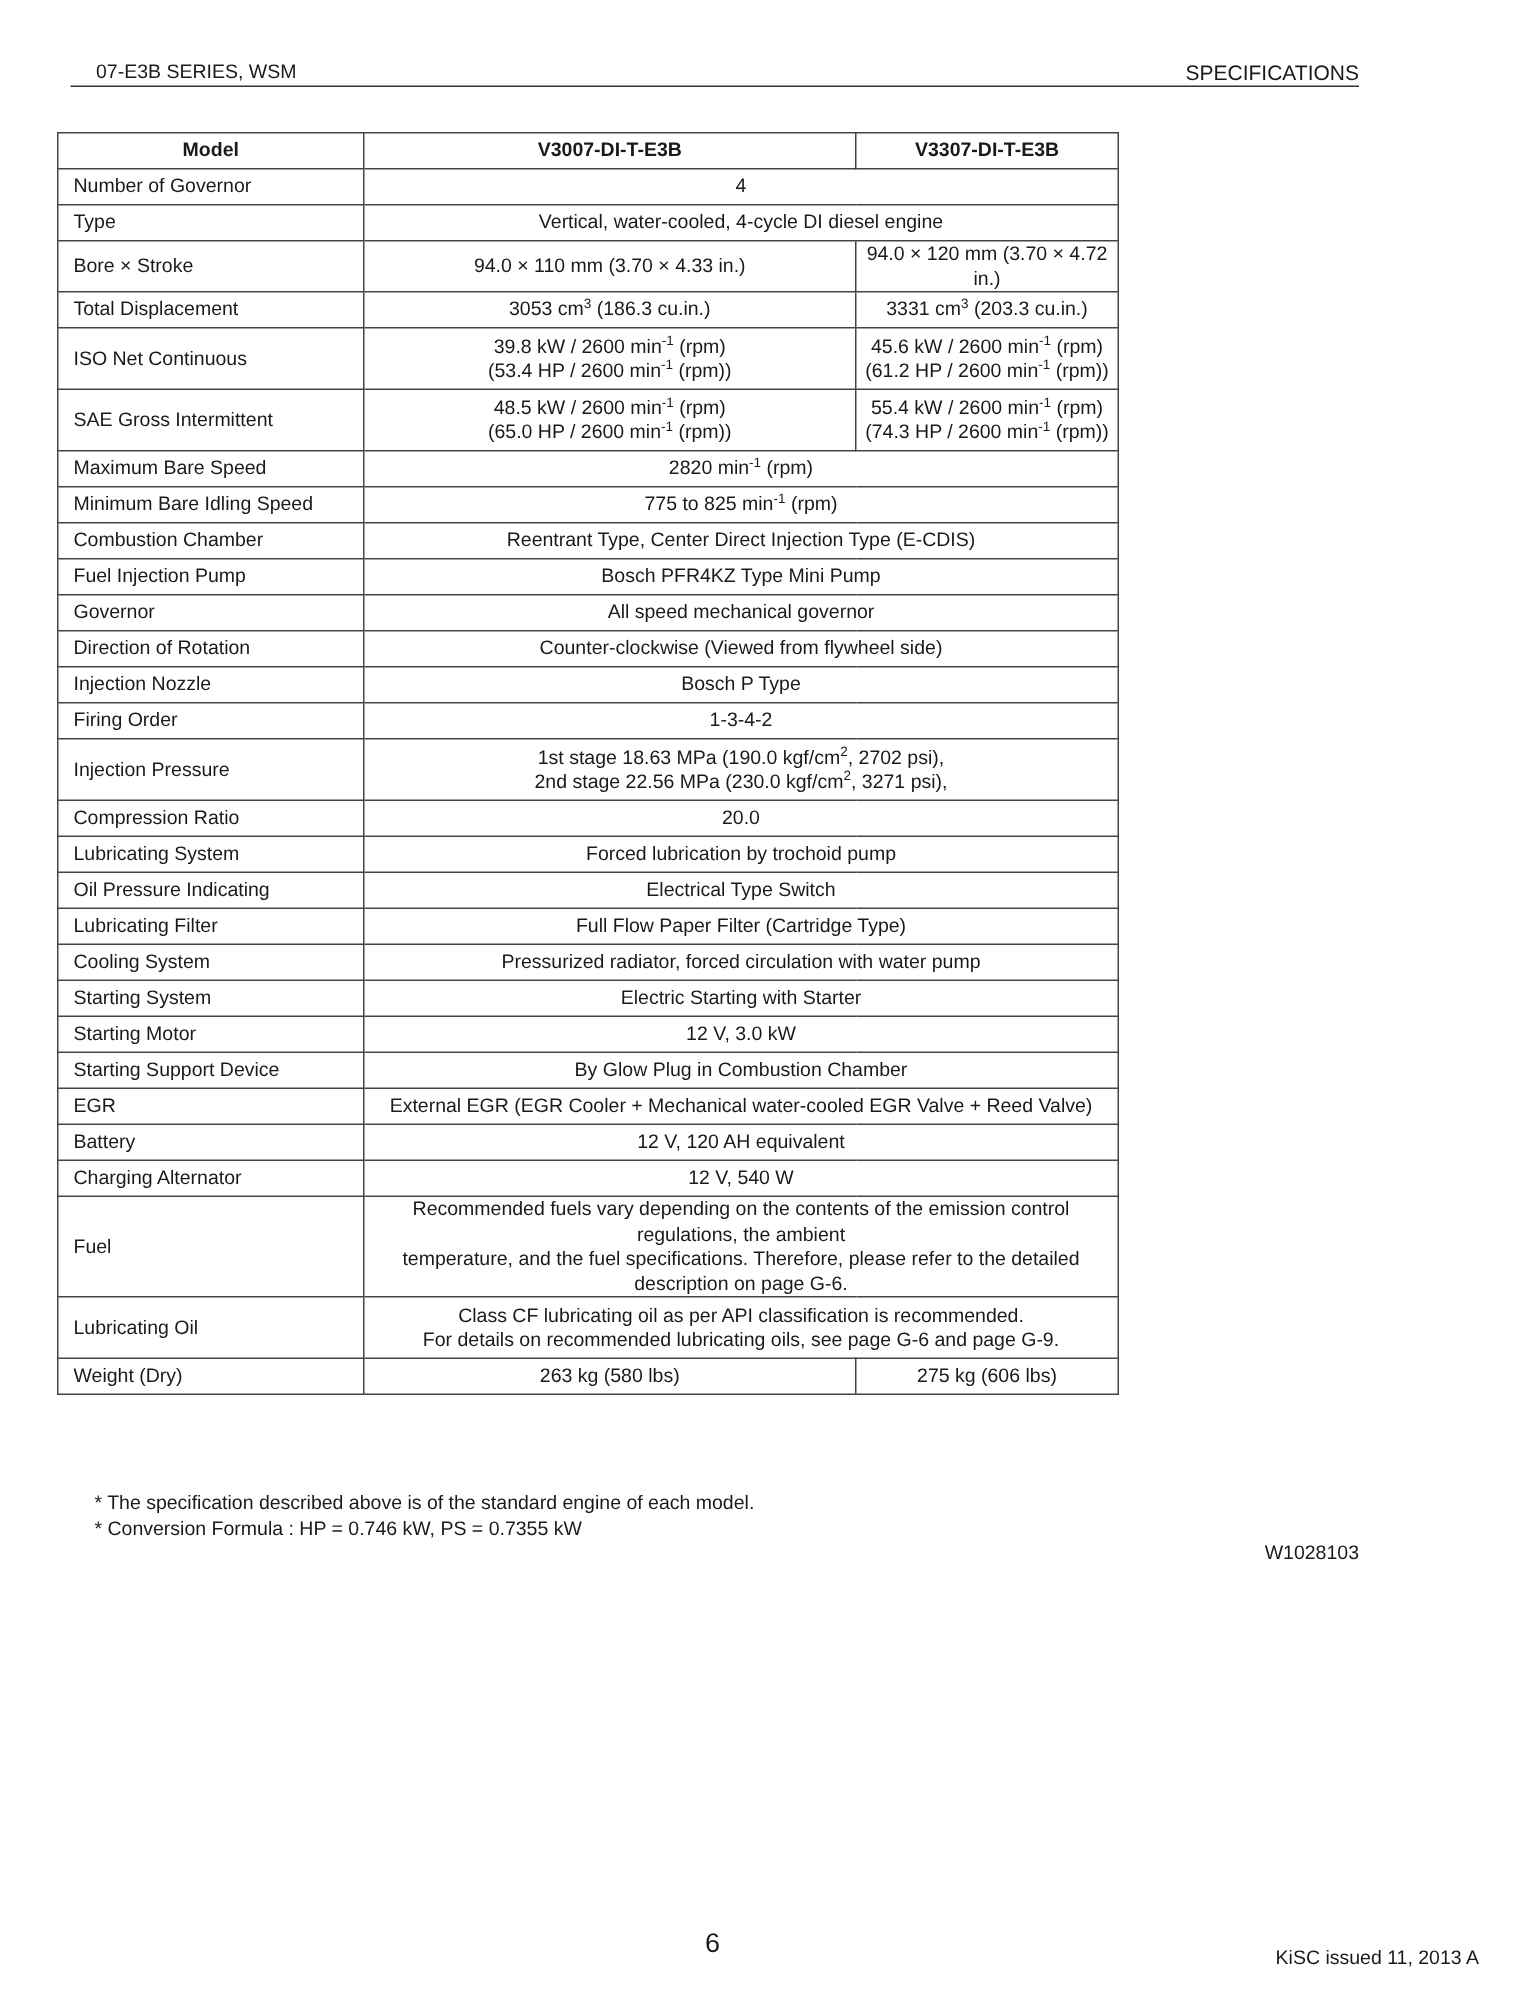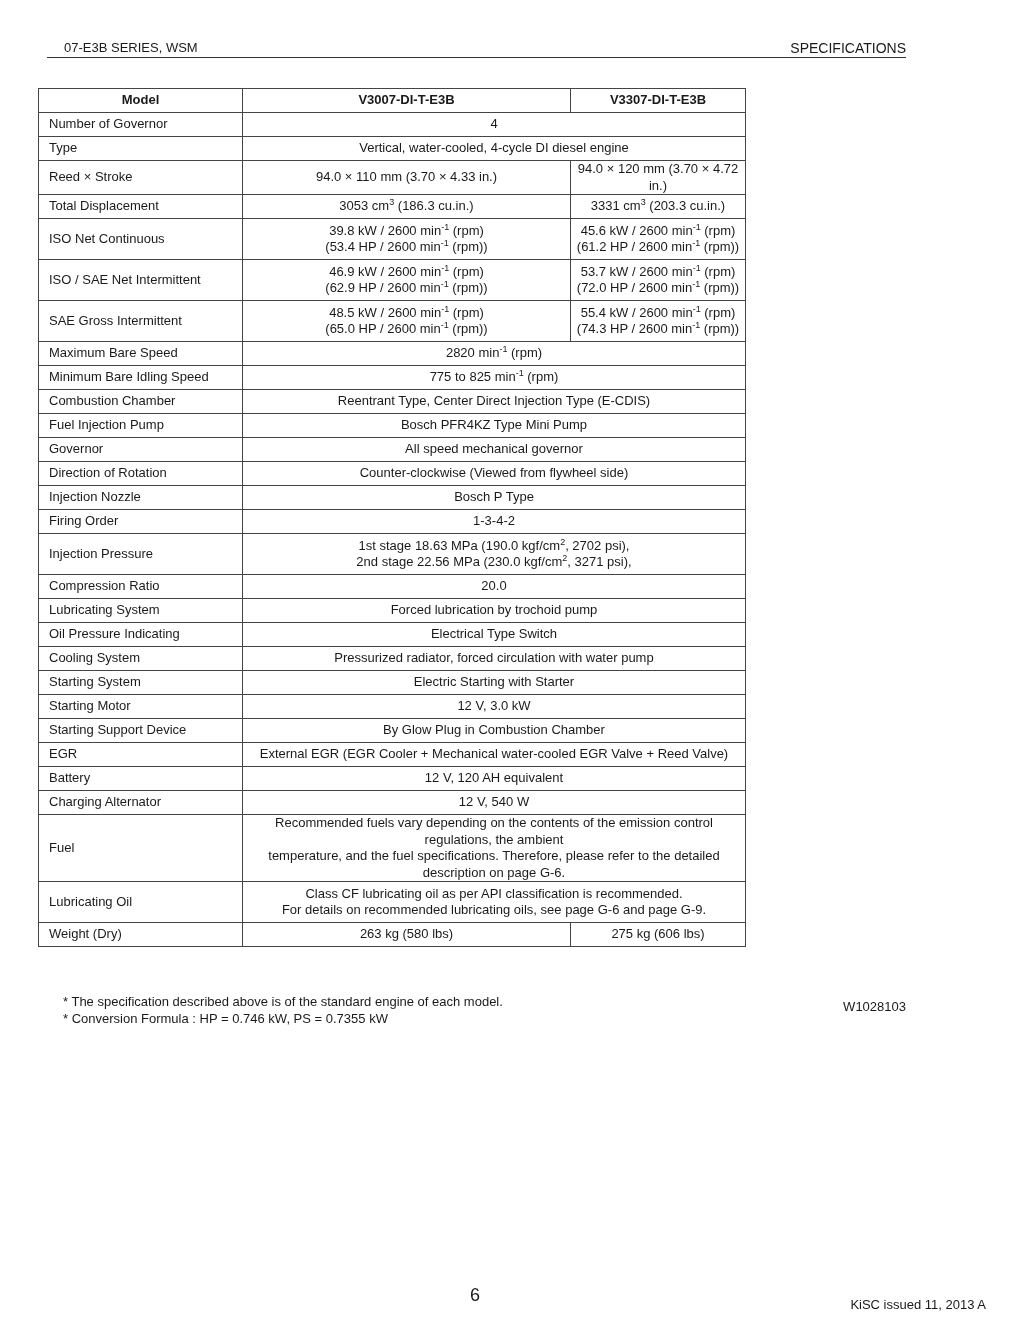--- a/index.html
+++ b/index.html
@@ -32,21 +32,21 @@
   table.spec tr { }
   table.spec th:first-child, table.spec td:first-child { border-left-width: 1.5px; }
   table.spec th:last-child, table.spec td:last-child { border-right-width: 1.5px; }
   table.spec tr:first-child th { border-top-width: 1.5px; }
   table.spec tr:last-child td { border-bottom-width: 1.5px; }
   sup { font-size: 9px; line-height: 0; vertical-align: 5px; }
 
   .footnotes {
     position: absolute; left: 63px; top: 993px; font-size: 13px; line-height: 17px;
   }
-  .code-ref { position: absolute; right: 118px; top: 999px; font-size: 13px; }
+  .code-ref { position: absolute; right: 118px; top: 1027px; font-size: 13px; }
   .page-number { position: absolute; left: 470px; top: 1285px; font-size: 18px; }
   .issued { position: absolute; right: 38px; top: 1297px; font-size: 13px; }
 </style>
 </head>
 <body>
 
 <div class="page-header">
   <span class="left">07-E3B SERIES, WSM</span>
   <span class="right">SPECIFICATIONS</span>
 </div>
@@ -60,38 +60,33 @@
     </tr>
   <tr class="r1">
         <td class="label">Number of Governor</td>
         <td class="val" colspan="2">4</td>
       </tr>
       <tr class="r1">
         <td class="label">Type</td>
         <td class="val" colspan="2">Vertical, water-cooled, 4-cycle DI diesel engine</td>
       </tr>
       <tr class="r1">
-        <td class="label">Reed × Stroke</td>
+        <td class="label">Bore × Stroke</td>
         <td class="val">94.0 × 110 mm (3.70 × 4.33 in.)</td>
         <td class="val">94.0 × 120 mm (3.70 × 4.72 in.)</td>
       </tr>
       <tr class="r1">
         <td class="label">Total Displacement</td>
         <td class="val">3053 cm<sup>3</sup> (186.3 cu.in.)</td>
         <td class="val">3331 cm<sup>3</sup> (203.3 cu.in.)</td>
       </tr>
       <tr class="r2">
         <td class="label">ISO Net Continuous</td>
         <td class="val">39.8 kW / 2600 min<sup>-1</sup> (rpm)<br>(53.4 HP / 2600 min<sup>-1</sup> (rpm))</td>
         <td class="val">45.6 kW / 2600 min<sup>-1</sup> (rpm)<br>(61.2 HP / 2600 min<sup>-1</sup> (rpm))</td>
-      </tr>
-      <tr class="r2">
-        <td class="label">ISO / SAE Net Intermittent</td>
-        <td class="val">46.9 kW / 2600 min<sup>-1</sup> (rpm)<br>(62.9 HP / 2600 min<sup>-1</sup> (rpm))</td>
-        <td class="val">53.7 kW / 2600 min<sup>-1</sup> (rpm)<br>(72.0 HP / 2600 min<sup>-1</sup> (rpm))</td>
       </tr>
       <tr class="r2">
         <td class="label">SAE Gross Intermittent</td>
         <td class="val">48.5 kW / 2600 min<sup>-1</sup> (rpm)<br>(65.0 HP / 2600 min<sup>-1</sup> (rpm))</td>
         <td class="val">55.4 kW / 2600 min<sup>-1</sup> (rpm)<br>(74.3 HP / 2600 min<sup>-1</sup> (rpm))</td>
       </tr>
       <tr class="r1">
         <td class="label">Maximum Bare Speed</td>
         <td class="val" colspan="2">2820 min<sup>-1</sup> (rpm)</td>
       </tr>
@@ -133,20 +128,24 @@
       </tr>
       <tr class="r1">
         <td class="label">Lubricating System</td>
         <td class="val" colspan="2">Forced lubrication by trochoid pump</td>
       </tr>
       <tr class="r1">
         <td class="label">Oil Pressure Indicating</td>
         <td class="val" colspan="2">Electrical Type Switch</td>
       </tr>
       <tr class="r1">
+        <td class="label">Lubricating Filter</td>
+        <td class="val" colspan="2">Full Flow Paper Filter (Cartridge Type)</td>
+      </tr>
+      <tr class="r1">
         <td class="label">Cooling System</td>
         <td class="val" colspan="2">Pressurized radiator, forced circulation with water pump</td>
       </tr>
       <tr class="r1">
         <td class="label">Starting System</td>
         <td class="val" colspan="2">Electric Starting with Starter</td>
       </tr>
       <tr class="r1">
         <td class="label">Starting Motor</td>
         <td class="val" colspan="2">12 V, 3.0 kW</td>

